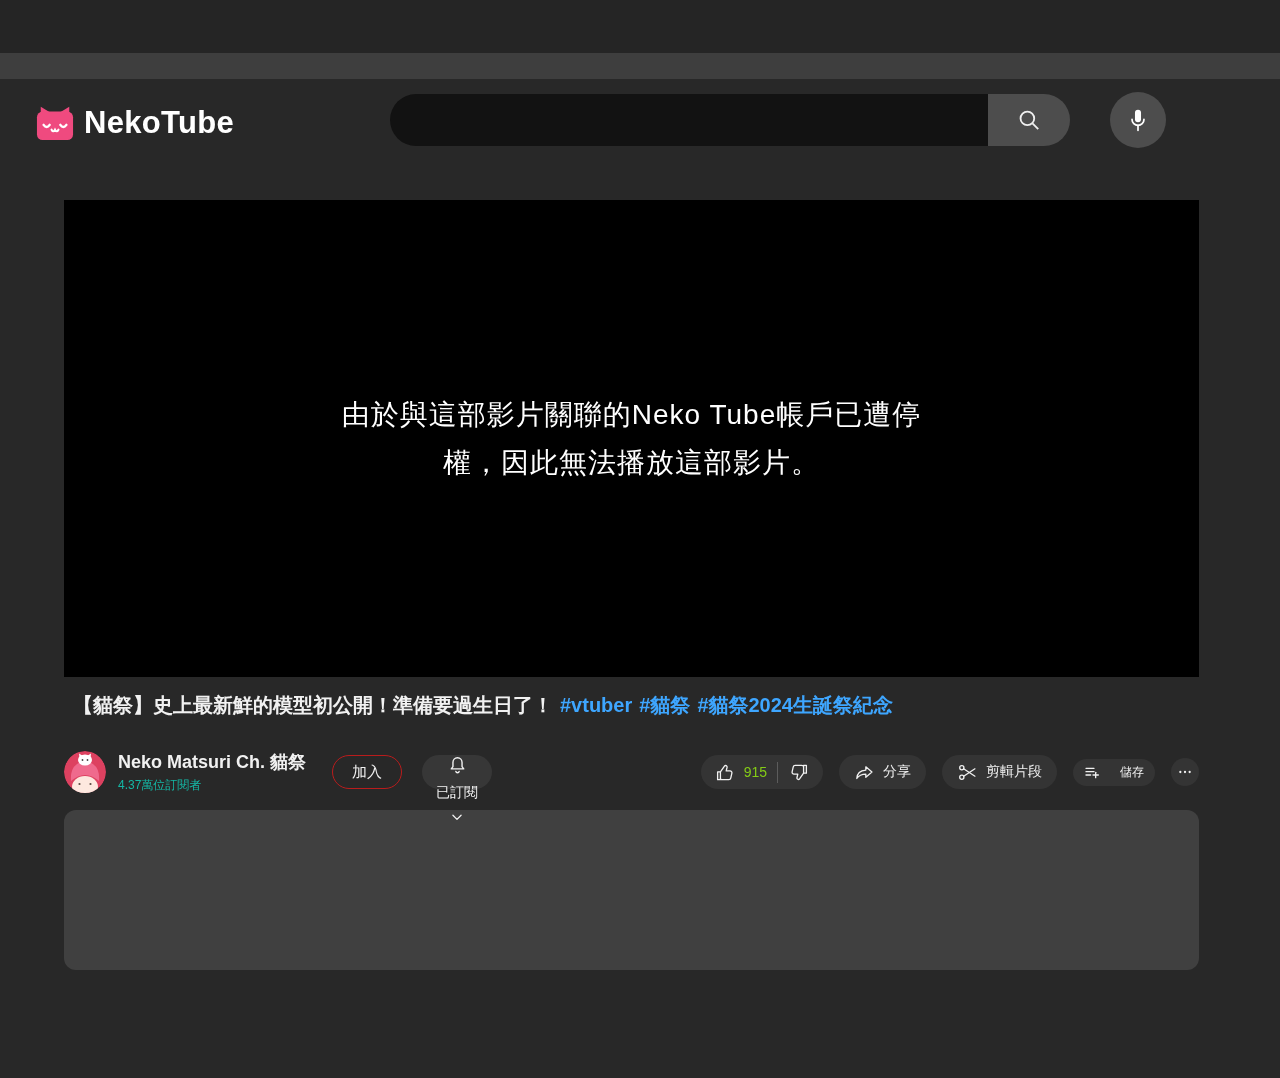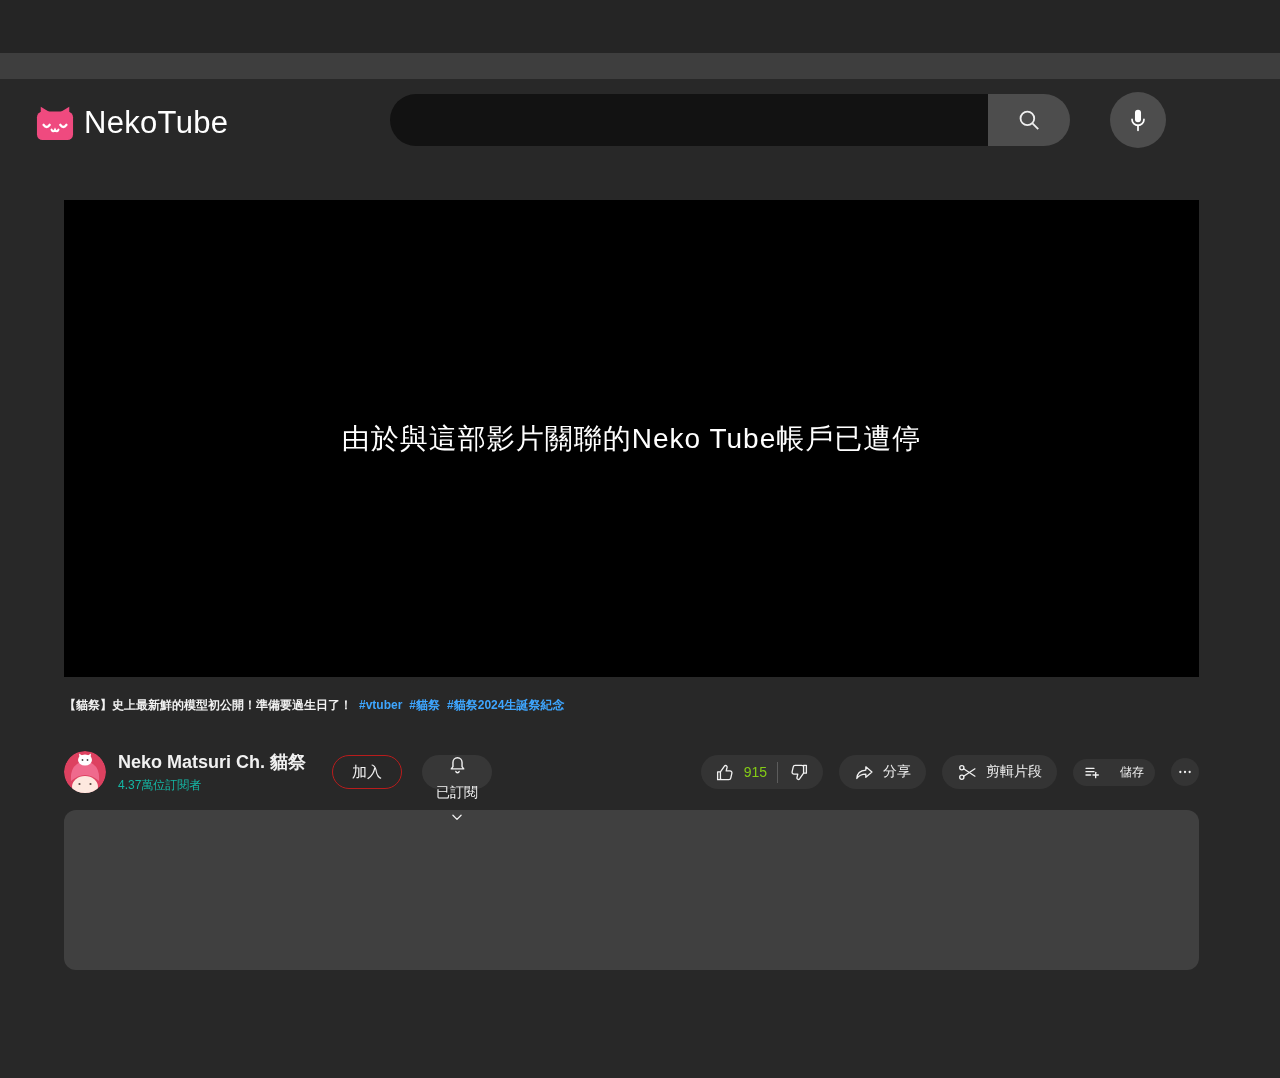--- a/index.html
+++ b/index.html
@@ -12,21 +12,21 @@
   .page { position: relative; width: 1280px; height: 1078px; overflow: hidden; }
 
   
   .top-bar { height: 53px; background: #252525; }
   .header-strip { height: 26px; background: #3e3e3e; }
 
   
   .masthead { position: relative; height: 88px; }
   .brand { position: absolute; left: 34px; top: 50%; transform: translateY(-50%);
            display: flex; align-items: center; gap: 8px; cursor: pointer; }
-  .brand-text { font-size: 31px; font-weight: 400; color: #fff; letter-spacing: 0.3px; }
+  .brand-text { font-size: 31px; font-weight: 700; color: #fff; letter-spacing: 0.3px; }
 
   .searchbar { position: absolute; left: 390px; top: 15px; width: 680px; height: 52px;
                display: flex; }
   .search-input { flex: 1; height: 52px; background: #121212; border: none; outline: none;
                   border-radius: 26px 0 0 26px; color: #f1f1f1; font-size: 16px;
                   padding: 0 20px; }
   .search-btn { width: 82px; height: 52px; background: #4d4d4d; border: none;
                 border-radius: 0 26px 26px 0; display: flex; align-items: center;
                 justify-content: center; cursor: pointer; }
   .mic-btn { position: absolute; left: 1110px; top: 13px; width: 56px; height: 56px;
@@ -34,22 +34,22 @@
              align-items: center; justify-content: center; cursor: pointer; }
 
   
   .content { margin: 33px 0 0 64px; width: 1135px; }
 
   .player { width: 1135px; height: 477px; background: #000; display: flex;
             align-items: center; justify-content: center; }
   .player-message { width: 700px; text-align: center; font-size: 28px; line-height: 48px;
                     color: #fff; letter-spacing: 1px; }
 
-  .video-title { margin-top: 14px; font-size: 12px; line-height: 28px; font-weight: 700;
-                 color: #f1f1f1; }
+  .video-title { margin-top: 14px; font-size: 20px; line-height: 28px; font-weight: 700;
+                 color: #f1f1f1; margin-left: 9px; }
   .hashtag { color: var(--link-blue, #3ea6ff); text-decoration: none; margin-left: 7px;
              font-weight: 700; }
 
   .channel-row { margin-top: 32px; display: flex; align-items: center; height: 42px; }
   .avatar { width: 42px; height: 42px; border-radius: 50%; overflow: hidden; flex: none;
             cursor: pointer; }
   .channel-meta { margin-left: 12px; margin-right: 26px; }
   .channel-name { font-size: 18px; font-weight: 700; color: #f1f1f1; white-space: nowrap; }
   .channel-subs { font-size: 12px; color: #14b8a6; margin-top: 3px; }
 
@@ -124,20 +124,21 @@
         </svg>
       </span>
     </button>
   </div>
 
   <div class="content">
 
     <div class="player">
       <div class="player-message">
         <div>由於與這部影片關聯的Neko Tube帳戶已遭停</div>
+        <div>權，因此無法播放這部影片。</div>
       </div>
     </div>
 
     <div class="video-title"><span>【貓祭】史上最新鮮的模型初公開！準備要過生日了！</span><a class="hashtag" href="#">#vtuber</a><a class="hashtag" href="#">#貓祭</a><a class="hashtag" href="#">#貓祭2024生誕祭紀念</a></div>
 
     <div class="channel-row">
 
       <div class="avatar">
         <svg width="42" height="42" viewBox="0 0 42 42">
           <circle cx="21" cy="21" r="21" fill="#dd4160"></circle>

